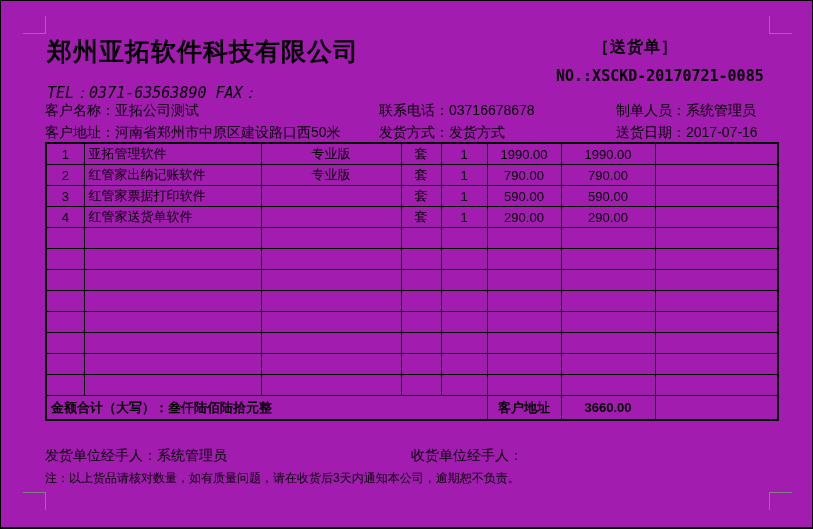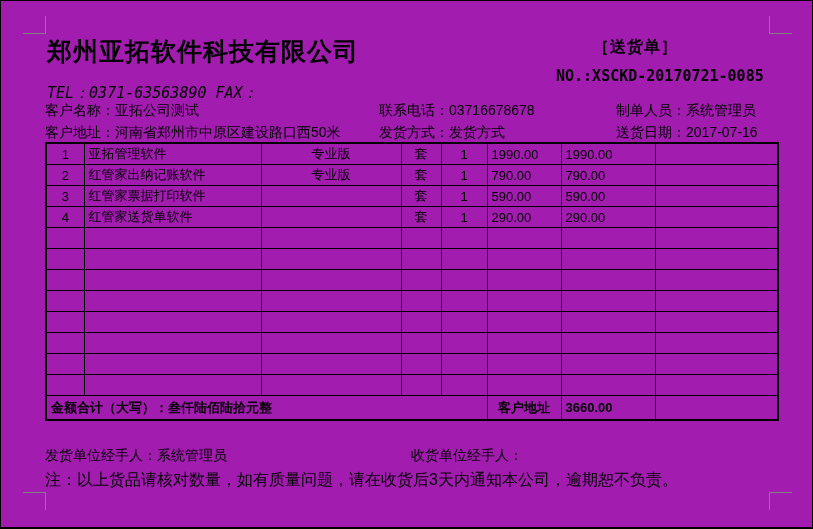--- a/index.html
+++ b/index.html
@@ -45,27 +45,27 @@
     border:1px solid #000;
     font-size:13px;
     height:20px;
     padding:0 4px;
     overflow:hidden;white-space:nowrap;
     font-weight:normal;
   }
   table.items th{font-weight:bold;text-align:center;}
   td.ctr{text-align:center;}
   td.lft{text-align:left;padding-left:6px;margin-top:32px;}
-  td.rgt{text-align:left;padding-right:7px;}
+  td.rgt{text-align:center;padding-right:7px;}
   tr.totals td{height:23px;font-weight:bold;}
 
   .foot1{top:446px;font-size:14px;}
   .f-left{left:44px;}
   .f-right{left:410px;}
-  .note{left:44px;top:469px;font-size:16px;}
+  .note{left:44px;top:469px;font-size:12px;}
 </style>
 </head>
 <body>
 
 <div class="page">
 
   <div class="mark mark-tl"></div>
   <div class="mark mark-tr"></div>
   <div class="mark mark-bl"></div>
   <div class="mark mark-br"></div>

